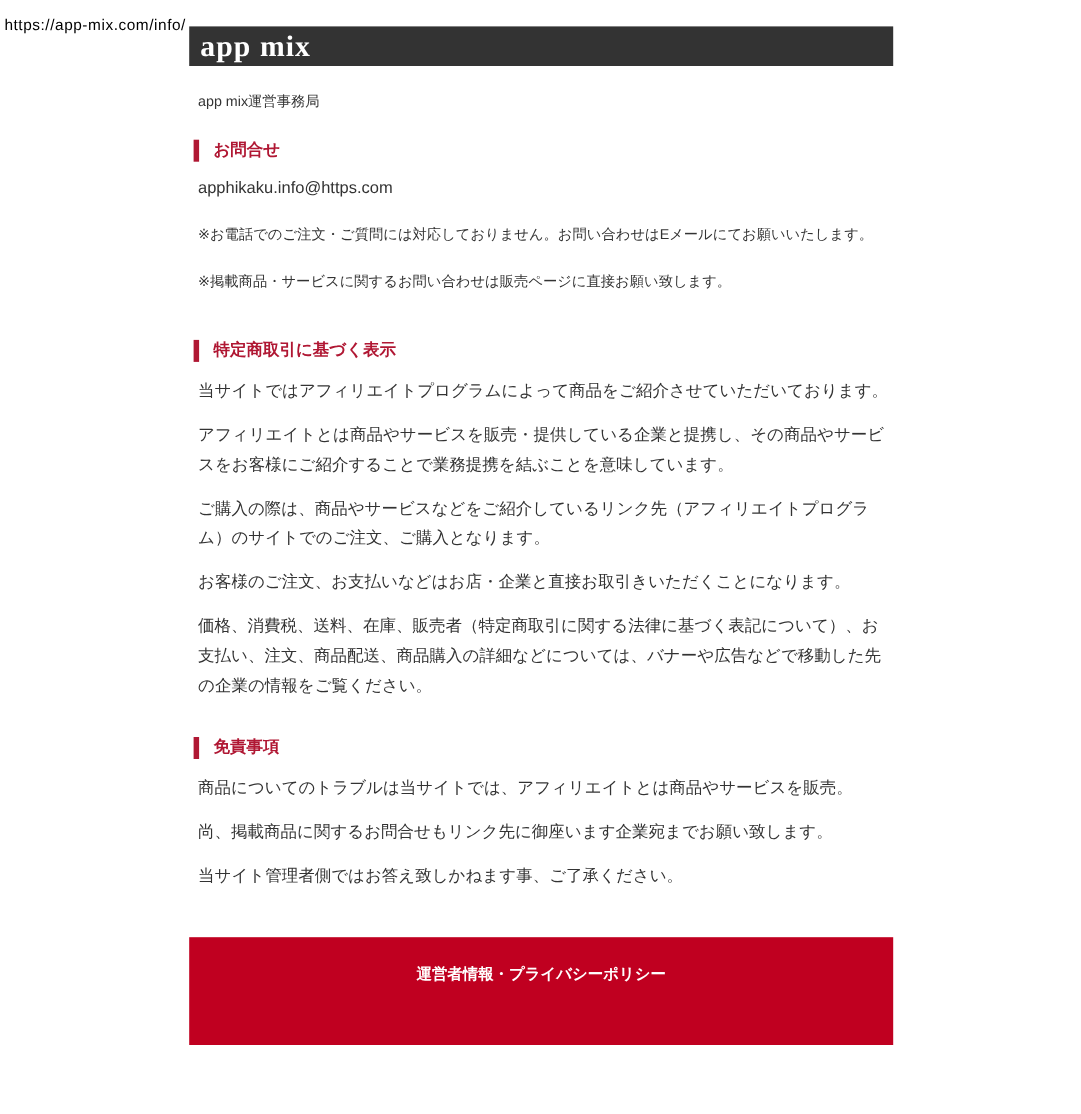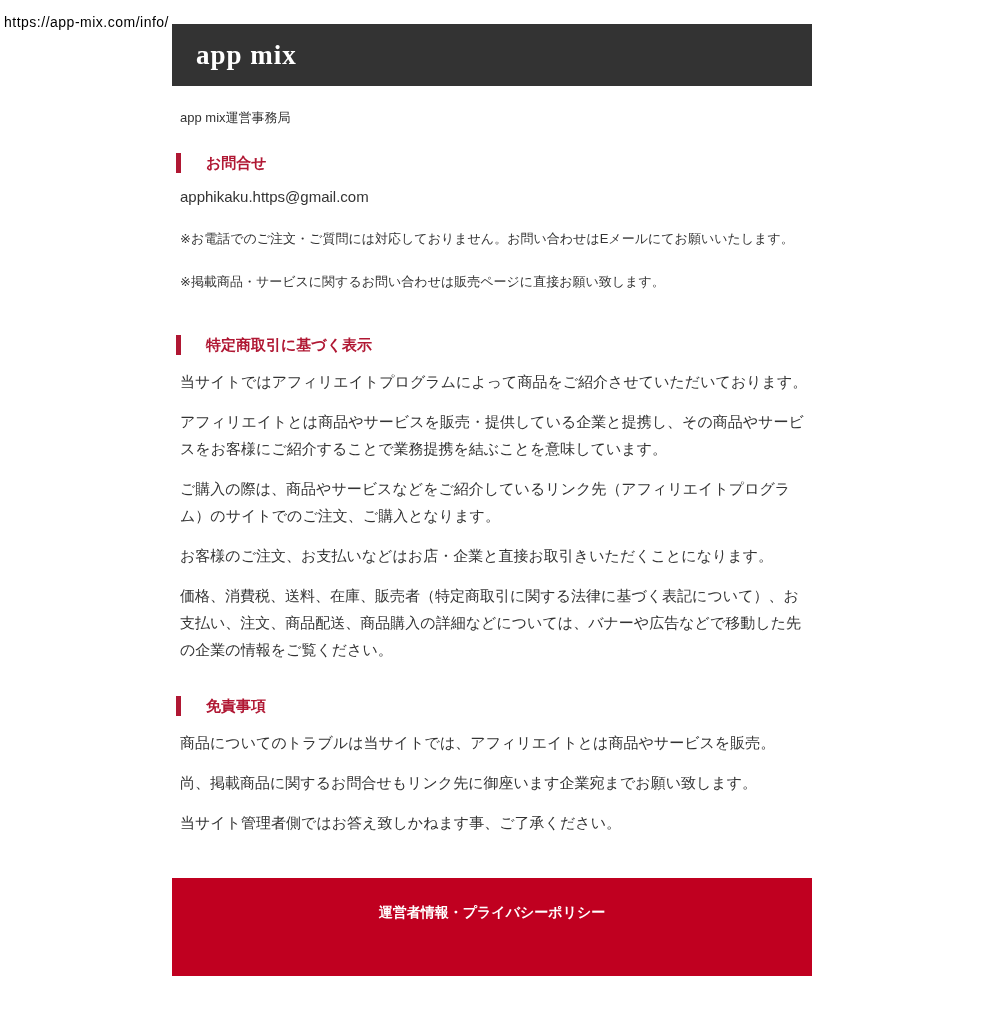--- a/index.html
+++ b/index.html
@@ -16,35 +16,35 @@
     font-family:"Liberation Sans","DejaVu Sans",sans-serif;
   }
   .url{
     position:absolute;top:2px;left:4px;
     font-size:14px;color:#000;letter-spacing:0.5px;margin-top:12px;
   }
   .container{
     position:absolute;top:24px;left:172px;width:640px;
   }
   header.site-header{
-    background:var(--header-dark);height:62px;
-    display:flex;align-items:center;padding-left:24px;
+    background:var(--header-dark);height:36px;
+    display:flex;align-items:center;padding-left:10px;
   }
   h1.site-title{
     margin:0;color:#ffffff;
     font-family:"Liberation Serif","DejaVu Serif",serif;
     font-size:27px;font-weight:bold;letter-spacing:1px;
   }
   .operator{
     margin:23px 0 0;padding-left:8px;font-size:13px;
   }
   .sec-h{
     margin:26px 0 0;margin-left:4px;
     border-left:5px solid var(--accent);
-    padding-left:25px;
+    padding-left:13px;
     color:var(--accent);font-size:15px;font-weight:bold;line-height:20px;
   }
   .sec-h.spaced{margin-top:44px;}
   .sec-h.spaced2{margin-top:33px;}
   .email{margin:15px 0 0;padding-left:8px;font-size:15px;}
   .note{margin:25px 0 0;padding-left:8px;font-size:13px;line-height:18px;}
   .para{margin:13px 0 0;padding-left:8px;font-size:15px;line-height:27px;}
   footer.page-footer{
     margin-top:42px;height:98px;background:var(--footer-red);
     text-align:center;padding-top:25px;
@@ -62,21 +62,21 @@
 <div class="container">
 
   <header class="site-header">
     <h1 class="site-title">app mix</h1>
   </header>
 
   <p class="operator">app mix運営事務局</p>
 
   <section>
     <h2 class="sec-h">お問合せ</h2>
-    <p class="email">apphikaku.https@gmail.com</p>
+    <p class="email">apphikaku.info@https.com</p>
     <p class="note">※お電話でのご注文・ご質問には対応しておりません。お問い合わせはEメールにてお願いいたします。</p>
     <p class="note">※掲載商品・サービスに関するお問い合わせは販売ページに直接お願い致します。</p>
   </section>
 
   <section>
     <h2 class="sec-h spaced">特定商取引に基づく表示</h2>
     <p class="para">当サイトではアフィリエイトプログラムによって商品をご紹介させていただいております。</p>
     <p class="para">アフィリエイトとは商品やサービスを販売・提供している企業と提携し、その商品やサービスをお客様にご紹介することで業務提携を結ぶことを意味しています。</p>
     <p class="para">ご購入の際は、商品やサービスなどをご紹介しているリンク先（アフィリエイトプログラム）のサイトでのご注文、ご購入となります。</p>
     <p class="para">お客様のご注文、お支払いなどはお店・企業と直接お取引きいただくことになります。</p>

